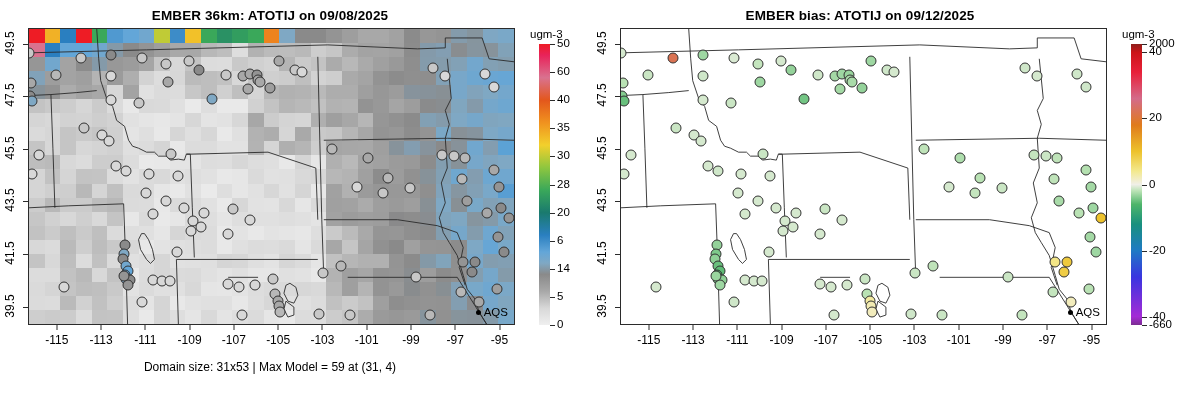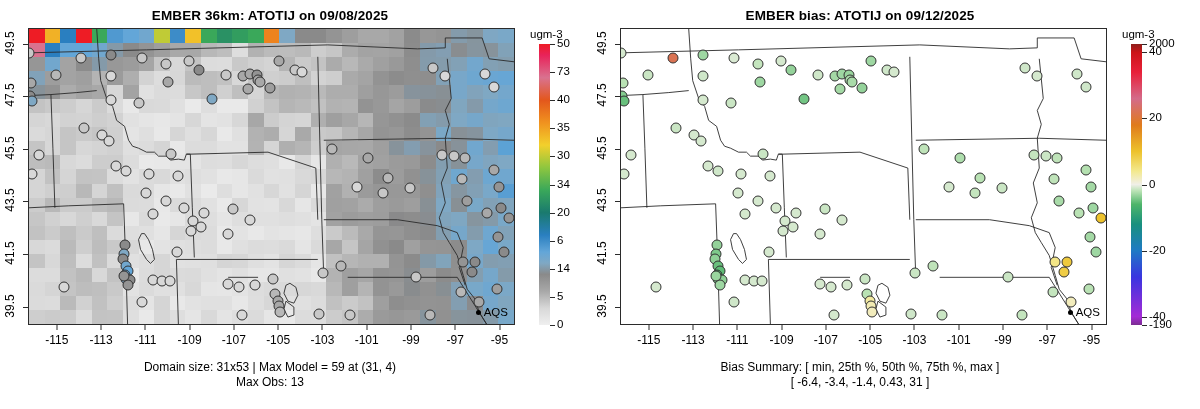--- a/index.html
+++ b/index.html
@@ -918,35 +918,34 @@
         <div class="cblab" style="left: 27px; top: 290px;">0</div>
         <div class="cbtick" style="left: 20px; top: 268.9px;"></div>
         <div class="cblab" style="left: 27px; top: 261.9px;">5</div>
         <div class="cbtick" style="left: 20px; top: 240.8px;"></div>
         <div class="cblab" style="left: 27px; top: 233.8px;">14</div>
         <div class="cbtick" style="left: 20px; top: 212.7px;"></div>
         <div class="cblab" style="left: 27px; top: 205.7px;">6</div>
         <div class="cbtick" style="left: 20px; top: 184.6px;"></div>
         <div class="cblab" style="left: 27px; top: 177.6px;">20</div>
         <div class="cbtick" style="left: 20px; top: 156.5px;"></div>
-        <div class="cblab" style="left: 27px; top: 149.5px;">34</div>
+        <div class="cblab" style="left: 27px; top: 149.5px;">28</div>
         <div class="cbtick" style="left: 20px; top: 128.4px;"></div>
         <div class="cblab" style="left: 27px; top: 121.4px;">30</div>
         <div class="cbtick" style="left: 20px; top: 100.3px;"></div>
         <div class="cblab" style="left: 27px; top: 93.3px;">35</div>
         <div class="cbtick" style="left: 20px; top: 72.2px;"></div>
         <div class="cblab" style="left: 27px; top: 65.2px;">40</div>
         <div class="cbtick" style="left: 20px; top: 44.1px;"></div>
-        <div class="cblab" style="left: 27px; top: 37.1px;">73</div>
+        <div class="cblab" style="left: 27px; top: 37.1px;">60</div>
         <div class="cbtick" style="left: 20px; top: 16px;"></div>
         <div class="cblab" style="left: 27px; top: 9px;">50</div>
       </div>
 
     <div class="caption" style="top:360px;">Domain size: 31x53 | Max Model = 59 at (31, 4)</div>
-    <div class="caption" style="top:375px;">Max Obs: 13</div>
   </div>
 
   <div class="panel panel-right">
 
     <div class="panel-title" style="left:-10px;">EMBER bias: ATOTIJ on 09/12/2025</div>
 
     <div class="plotbox plot-right">
       <svg class="mapsvg" viewBox="0 0 487 297" preserveAspectRatio="none">
         <path d="M0 24 L118 21 L300 16 L390 20 L418 19 L418 9 L455 9 L462 30 L487 33"></path>
         <path d="M68 0 L70 30 L72 52 L78 70 L84 78 L88 92 L96 98 L100 112 L104 118 L110 120 L118 124 L126 124 L130 128 L138 128 L142 132 L150 131 L156 132 L158 126 L162 126"></path>
@@ -1132,20 +1131,18 @@
         <div class="cblab" style="left: 27px; top: 17.43px;">40</div>
         <div class="cbtick" style="left: 20px; top: 90.465px;"></div>
         <div class="cblab" style="left: 27px; top: 83.465px;">20</div>
         <div class="cbtick" style="left: 20px; top: 156.5px;"></div>
         <div class="cblab" style="left: 27px; top: 149.5px;">0</div>
         <div class="cbtick" style="left: 20px; top: 222.535px;"></div>
         <div class="cblab" style="left: 27px; top: 215.535px;">-20</div>
         <div class="cbtick" style="left: 20px; top: 288.57px;"></div>
         <div class="cblab" style="left: 27px; top: 281.57px;">-40</div>
         <div class="cbtick" style="left: 20px; top: 297px;"></div>
-        <div class="cblab" style="left: 27px; top: 290px;">-190</div>
+        <div class="cblab" style="left: 27px; top: 290px;">-660</div>
       </div>
 
-    <div class="caption" style="top:360px;left:-10px;">Bias Summary: [ min, 25th %, 50th %, 75th %, max ]</div>
-    <div class="caption" style="top:375px;left:-10px;">[ -6.4,   -3.4,   -1.4,   0.43,   31 ]</div>
   </div>
 
 </div>
 
 </body></html>

